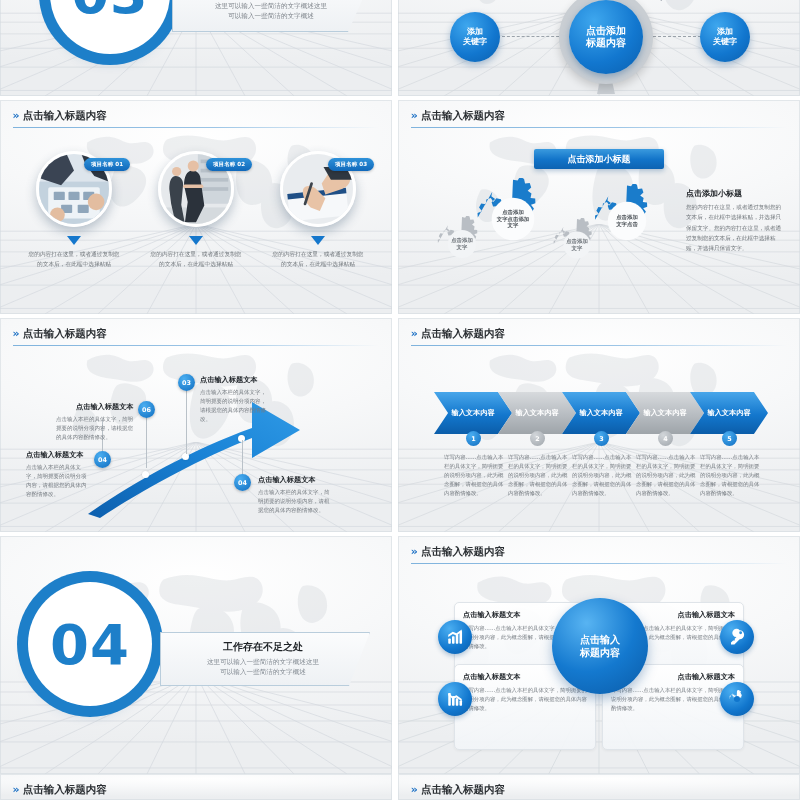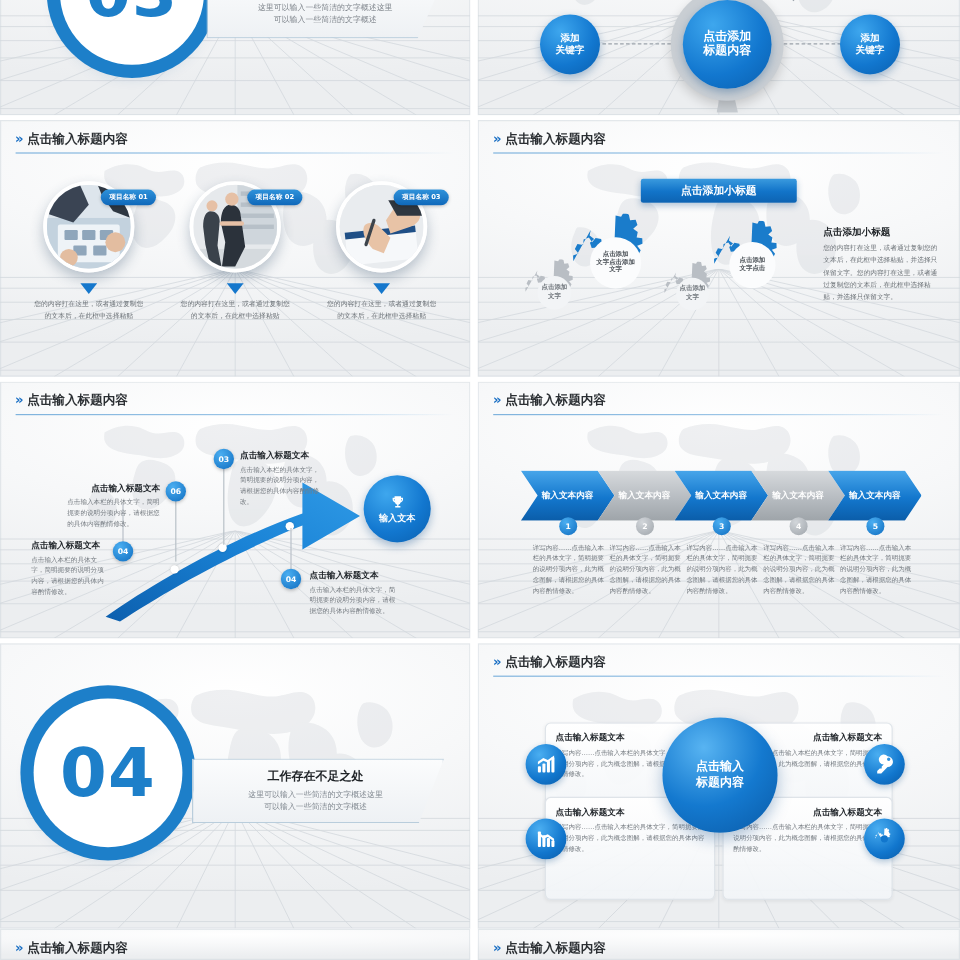--- a/index.html
+++ b/index.html
@@ -443,26 +443,20 @@
     <div class="tl-b" style="left:56px;top:97px;width:78px;">点击输入本栏的具体文字，简明扼要的说明分项内容，请根据您的具体内容酌情修改。</div>
 
     <div class="nbadge" style="left:178px;top:56px;">03</div>
     <div class="tl-t" style="left:200px;top:57px;">点击输入标题文本</div>
     <div class="tl-b" style="left:200px;top:70px;width:66px;">点击输入本栏的具体文字，简明扼要的说明分项内容，请根据您的具体内容酌情修改。</div>
 
     <div class="nbadge" style="left:234px;top:156px;">04</div>
     <div class="tl-t" style="left:258px;top:157px;">点击输入标题文本</div>
     <div class="tl-b" style="left:258px;top:170px;width:72px;">点击输入本栏的具体文字，简明扼要的说明分项内容，请根据您的具体内容酌情修改。</div>
 
-    <div class="kcirc" style="left:303px;top:78px;width:56px;height:56px;font-size:7.6px;flex-direction:column;">
-      <svg viewBox="0 0 24 24" style="width:13px;height:13px;fill:#fff;margin-bottom:2px;">
-        <path d="M7 3h10v2h3v3c0 2.2-1.6 4-3.7 4.4A5 5 0 0 1 13 15.9V18h3v2H8v-2h3v-2.1a5 5 0 0 1-3.3-3.5C5.6 12 4 10.2 4 8V5h3V3zm0 4H6v1c0 1 .6 1.8 1.4 2.2A6 6 0 0 1 7 8.5V7zm10 0v1.5c0 .6-.1 1.2-.4 1.7A2.4 2.4 0 0 0 18 8V7h-1z"></path>
-      </svg>
-      <span>输入文本</span>
-    </div>
   </div>
 
   <div class="slide s-f">
     <div class="wmap">
       <svg>
           <use href="#worldmap"></use>
         </svg></div>
     <div class="floor">
       <svg preserveAspectRatio="none">
           <use href="#floorgrid"></use>

